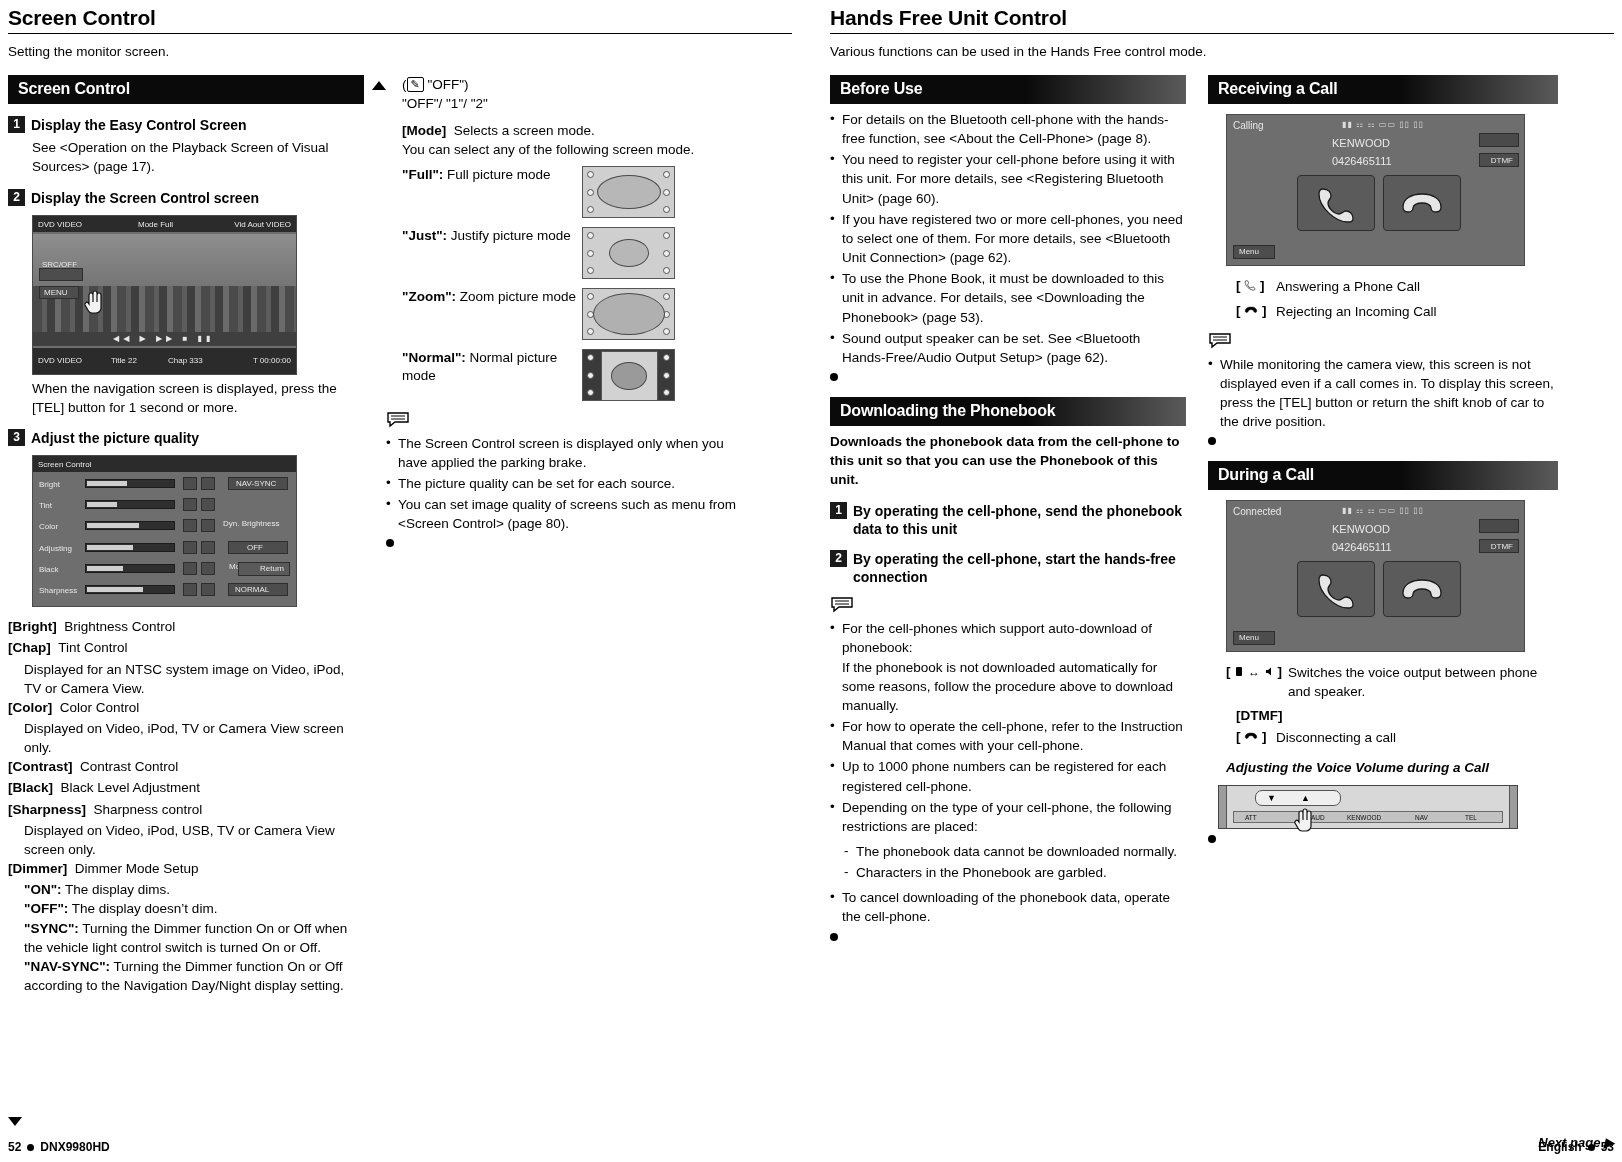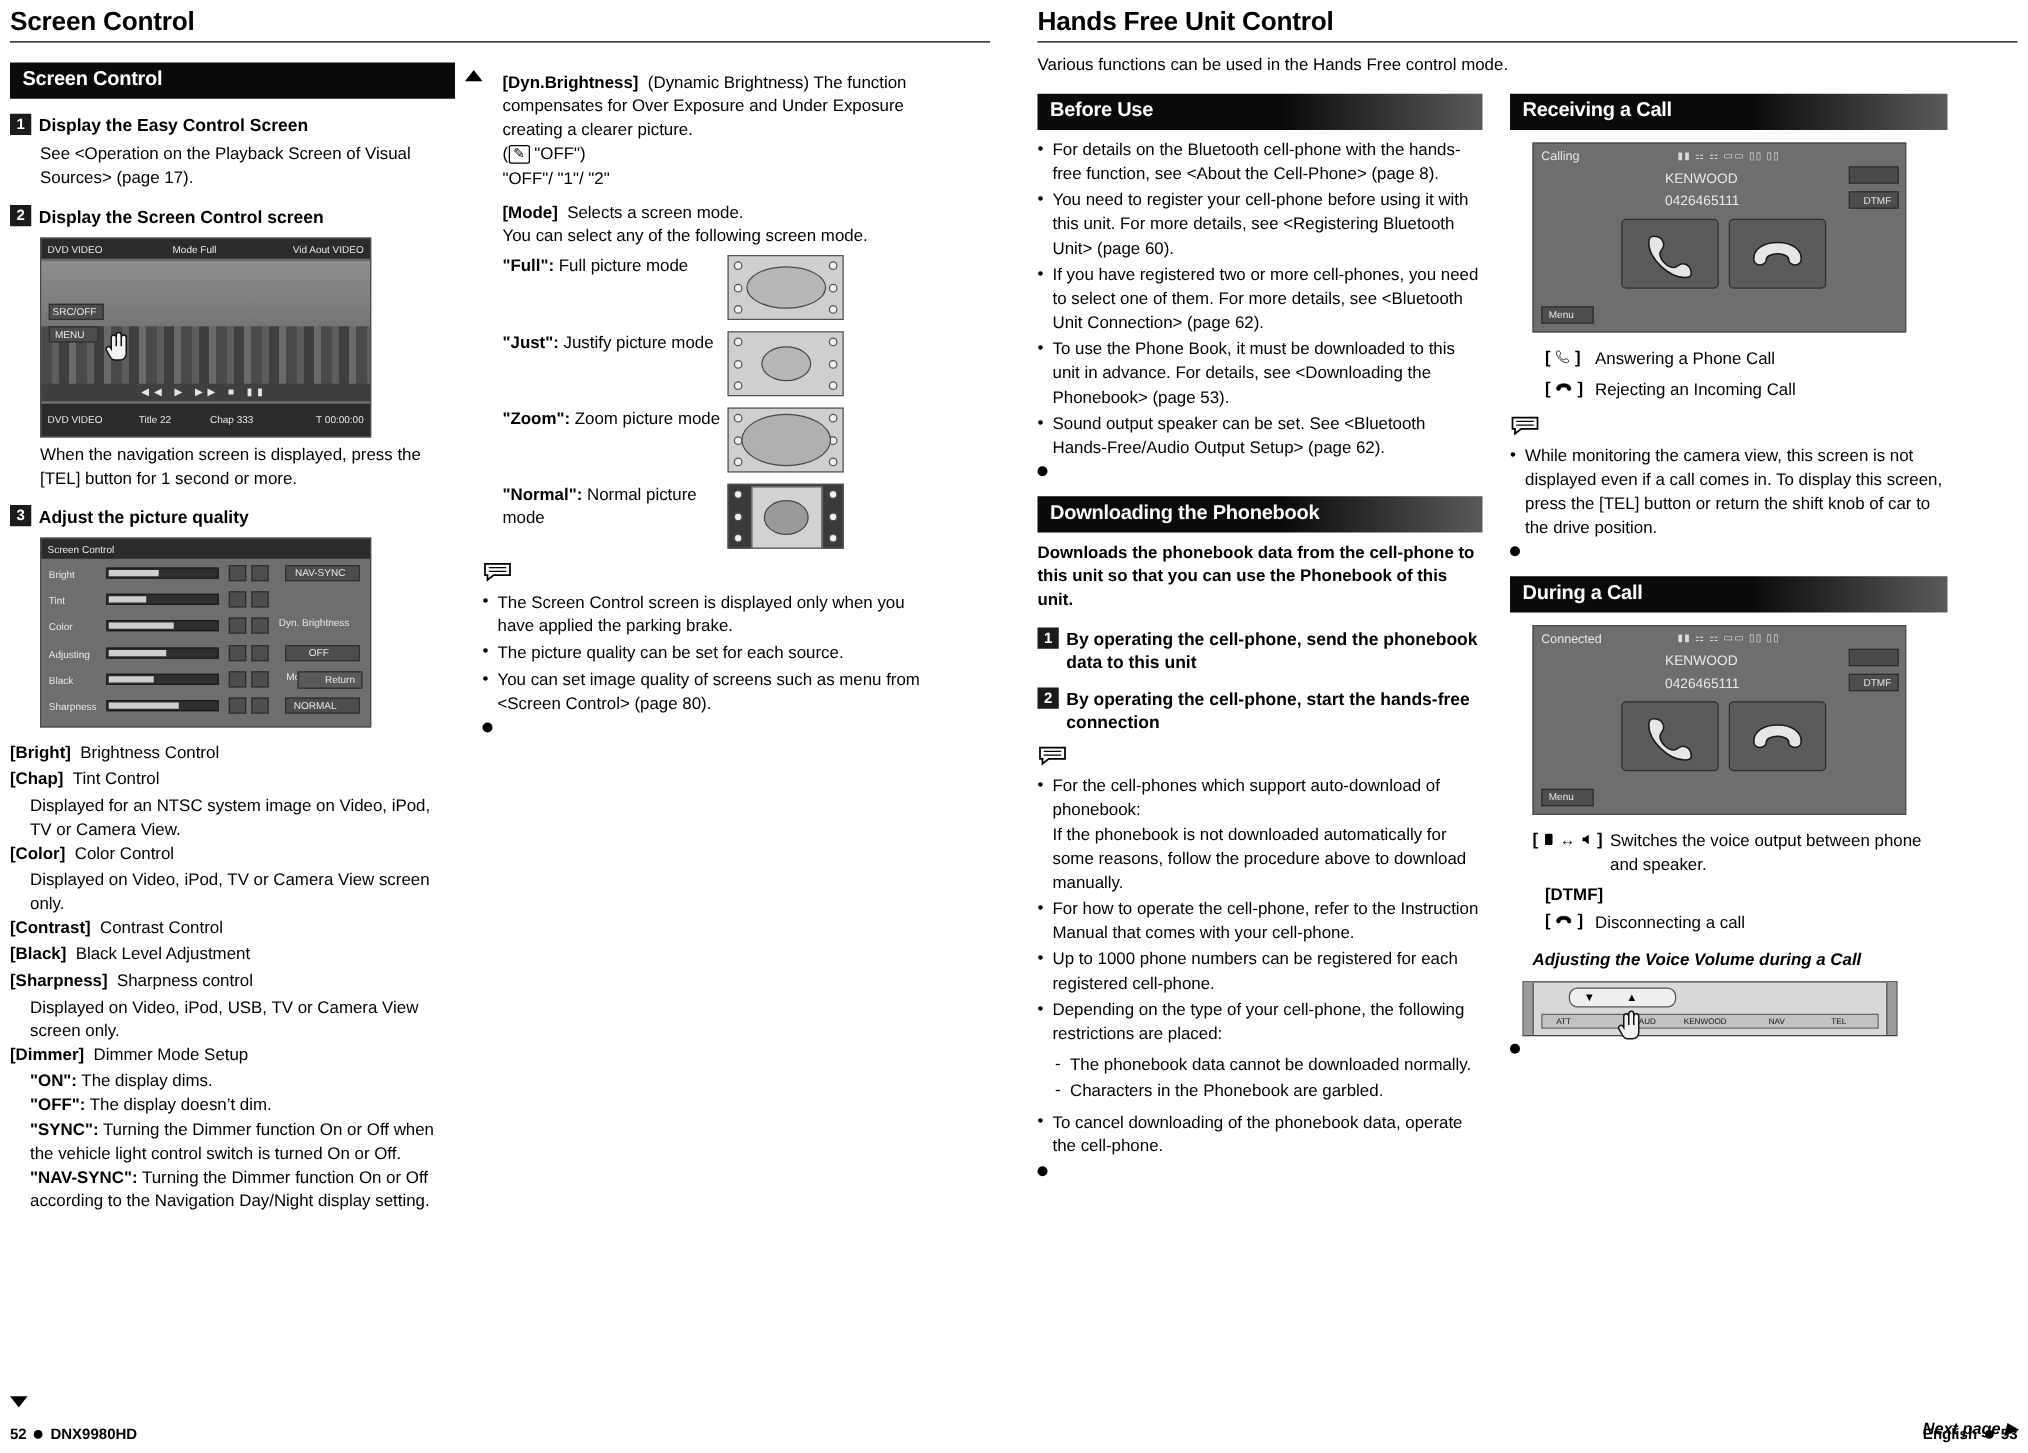--- a/index.html
+++ b/index.html
@@ -128,20 +128,21 @@
   .fp-lbl { position: absolute; font-size: 6.5px; color: #111; bottom: 7px; }
 
   .bolditalic { font-weight: bold; font-style: italic; }
 </style>
 </head>
 <body>
 
 <div class="page page-left">
   <div class="page-title">Screen Control</div>
   <div class="title-rule"></div>
+  <div class="page-sub">Setting the monitor screen.</div>
 
   <div class="cols">
 
     <div class="col">
       <div class="blackbar">Screen Control</div>
 
       <div class="steprow">
         <span class="stepnum">1</span>
         <span class="lbl">Display the Easy Control Screen</span>
       </div>
@@ -154,21 +155,21 @@
 
       <div class="screenshot ss-dvd">
         <div class="ss-bar" style="left:0;top:0;right:0;height:16px;background:#2b2b2b;"></div>
         <div class="ss-txt" style="left:5px;top:4px;">DVD VIDEO</div>
         <div class="ss-txt" style="left:105px;top:4px;">Mode  Full</div>
         <div class="ss-txt" style="right:5px;top:4px;">Vid Aout  VIDEO</div>
         <div class="cityband">
           <div class="skyline"></div>
         </div>
         <div class="ss-btn" style="left:6px;top:52px;width:44px;height:13px;"></div>
-        <div class="ss-txt" style="left:9px;top:54px;">SRC/OFF</div>
+        <div class="ss-txt" style="left:9px;top:44px;">SRC/OFF</div>
         <div class="ss-btn" style="left:6px;top:70px;width:40px;height:13px;"></div>
         <div class="ss-txt" style="left:11px;top:72px;">MENU</div>
         <div class="ss-bar" style="left:0;right:0;bottom:28px;height:14px;background:#3f3f3f;"></div>
         <div class="ss-txt" style="left:80px;bottom:31px;letter-spacing:4px;">◀◀ ▶ ▶▶ ■ ▮▮</div>
         <div class="ss-bar" style="left:0;right:0;bottom:0;height:26px;background:#2b2b2b;"></div>
         <div class="ss-txt" style="left:5px;bottom:9px;">DVD VIDEO</div>
         <div class="ss-txt" style="left:78px;bottom:9px;">Title 22</div>
         <div class="ss-txt" style="left:135px;bottom:9px;">Chap 333</div>
         <div class="ss-txt" style="right:5px;bottom:9px;">T 00:00:00</div>
         <svg class="handcursor" style="left:50px;top:74px;" viewBox="0 0 22 26">
@@ -277,24 +278,20 @@
         </div>
         <div class="defsub">
           <b>"NAV-SYNC":</b><span> Turning the Dimmer function On or Off according to the Navigation Day/Night display setting.</span>
         </div>
       </div>
     </div>
 
     <div class="col col-narrow" style="position:relative;">
       <div class="arrowup-col" style="left:-14px;top:6px;"></div>
 
-      <div class="defsub" style="margin-left:16px;margin-top:6px;">
-        <b>[Dyn.Brightness]</b>&nbsp;
-        <span>(Dynamic Brightness)</span><span> The function compensates for Over Exposure and Under Exposure creating a clearer picture.</span>
-      </div>
       <div class="defsub">
         (<span class="btnicon">✎</span>
         <span>"OFF")</span>
       </div>
       <div class="defsub">"OFF"/ "1"/ "2"</div>
 
       <div class="defsub" style="margin-top:8px;">
         <b>[Mode]</b>&nbsp;&nbsp;<span>Selects a screen mode.</span>
       </div>
       <div class="defsub">You can select any of the following screen mode.</div>

